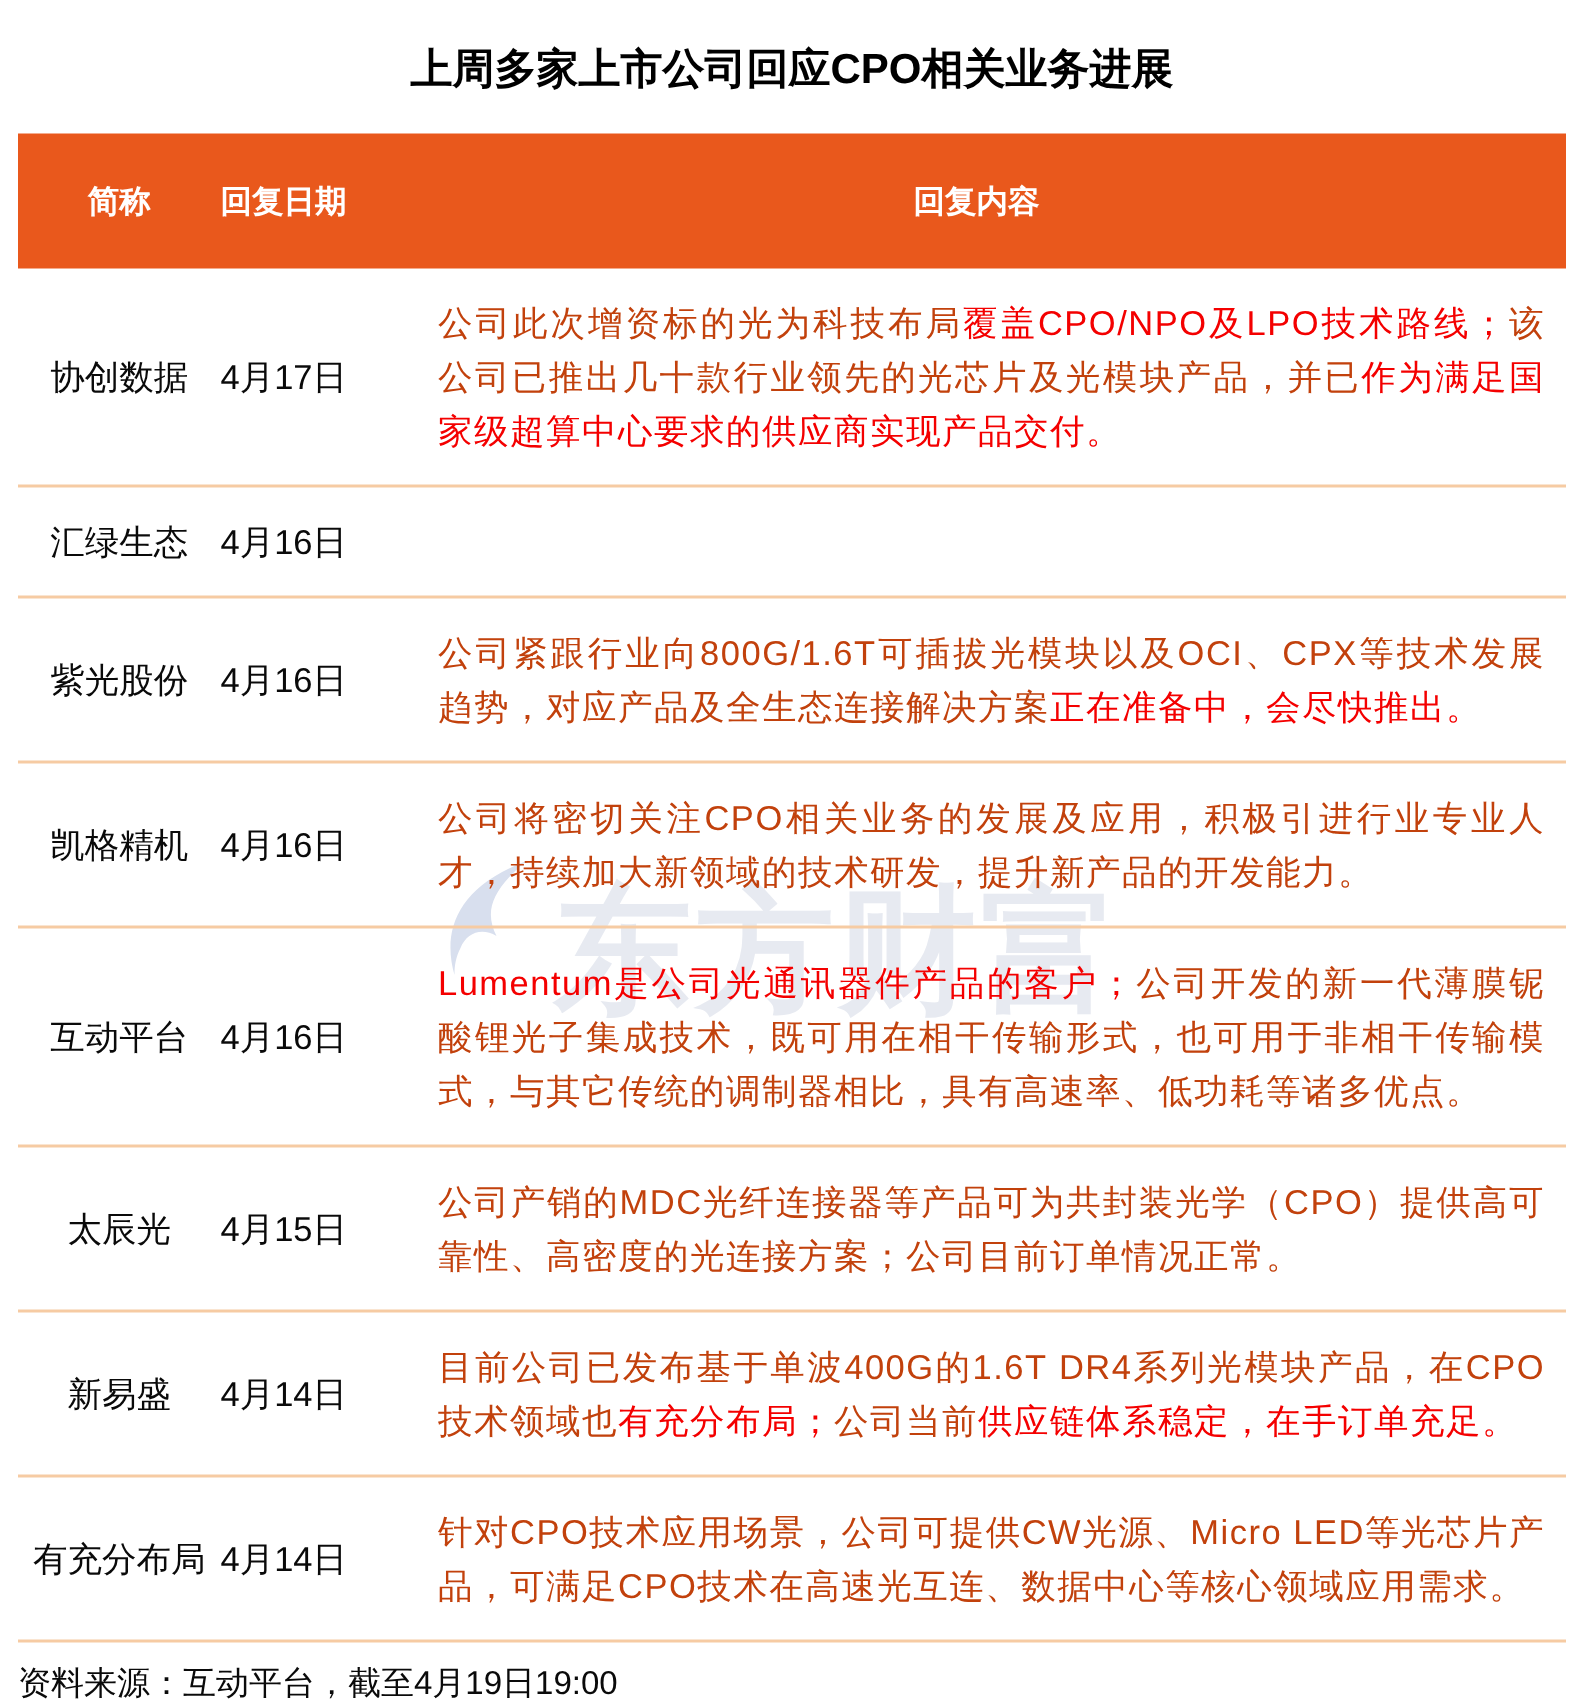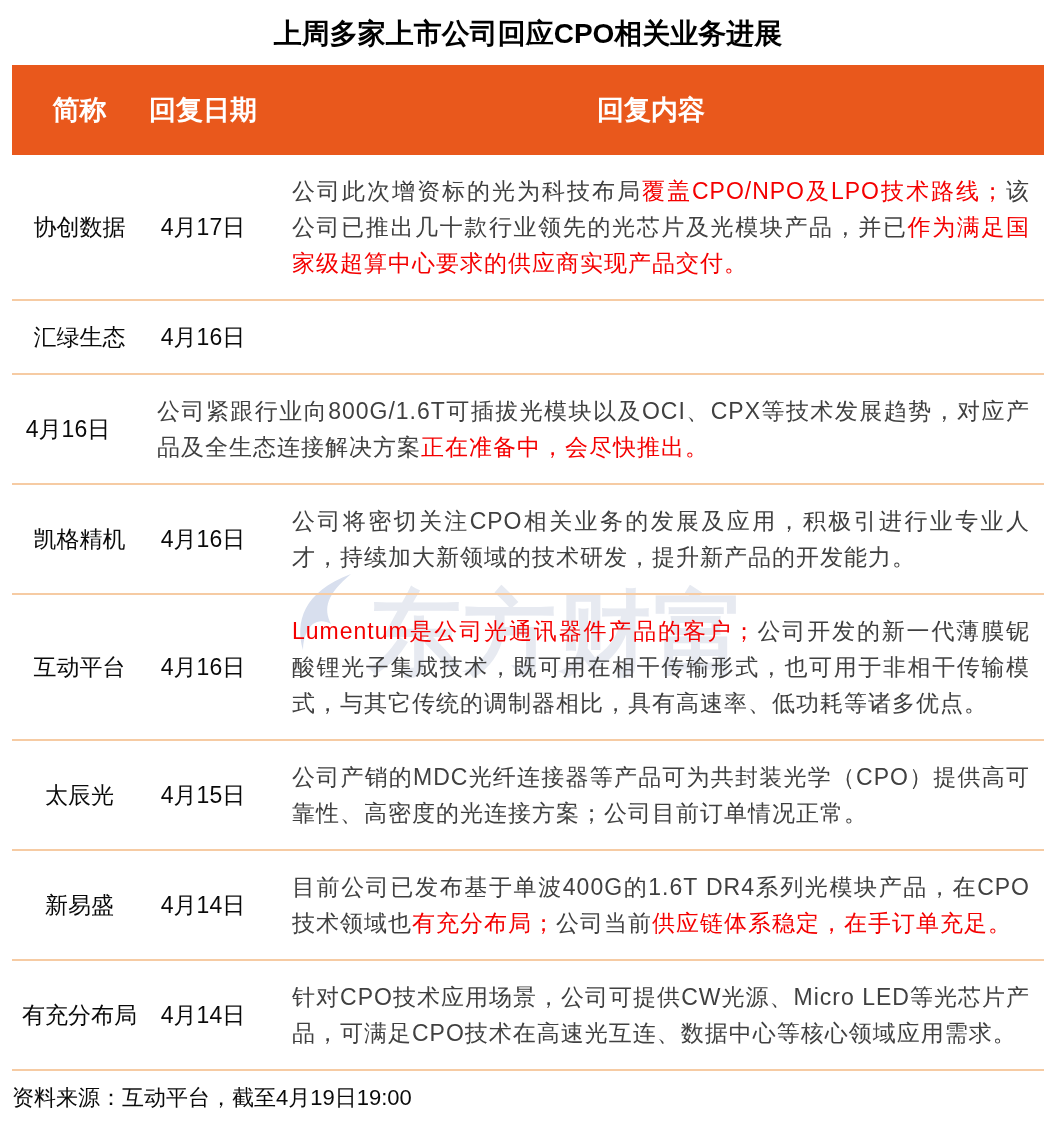--- a/index.html
+++ b/index.html
@@ -5,57 +5,57 @@
   html,body{margin:0;padding:0;}
   body{
     width:1056px;height:1134px;
     background:#ffffff;
     font-family:"Liberation Sans","DejaVu Sans",sans-serif;
     position:relative;
     overflow:hidden;
     color:#0a0a0a;
   }
   .title{
-    margin:0;
+    margin:12px;
     padding:15px 0 0 0;
     height:50px;
     font-size:28px;
     line-height:38px;
     font-weight:bold;
     text-align:center;
     color:#000;
     position:relative;z-index:1;
   }
   .table{
     margin:0 12px;
     position:relative;z-index:1;
   }
   .thead{
     display:flex;
     align-items:center;
     height:90px;
     background:var(--header-bg,#E9581C);
     color:#ffffff;
     font-weight:bold;
-    font-size:27px;
+    font-size:21px;
   }
   .col-name{width:135px;flex:0 0 135px;text-align:center;}
-  .col-date{width:112px;flex:0 0 112px;text-align:center;}
+  .col-date{width:112px;flex:0 0 112px;}
   .col-content{flex:1 1 auto;padding:0 14px 0 33px;}
   .thead .col-content{text-align:center;padding-right:34px;}
   .row{
     display:flex;
     align-items:center;
     border-bottom:2px solid var(--divider,#F6CBA3);
     padding:18px 0;
   }
   .cell{font-size:23px;line-height:36px;}
   .cell.col-name,.cell.col-date{align-self:center;}
   .cell.col-content{letter-spacing:1px;text-align:justify;}
-  .seg{color:#404040;}
+  .seg{color:#c2410c;}
   .seg.red{color:var(--highlight-red,#F40000);}
   .footer{
     margin:0 12px;
     padding-top:13px;
     font-size:22px;
     line-height:27px;
     color:#0a0a0a;
     position:relative;z-index:1;
   }
   .watermark{
@@ -97,20 +97,21 @@
       <div class="row">
         <div class="cell col-name">协创数据</div>
         <div class="cell col-date">4月17日</div>
         <div class="cell col-content"><span class="seg">公司此次增资标的光为科技布局</span><span class="seg red">覆盖CPO/NPO及LPO技术路线；</span><span class="seg">该公司已推出几十款行业领先的光芯片及光模块产品，并已</span><span class="seg red">作为满足国家级超算中心要求的供应商实现产品交付。</span></div>
       </div>
       <div class="row">
         <div class="cell col-name">汇绿生态</div>
         <div class="cell col-date">4月16日</div>
       </div>
       <div class="row">
+        <div class="cell col-name">紫光股份</div>
         <div class="cell col-date">4月16日</div>
         <div class="cell col-content"><span class="seg">公司紧跟行业向800G/1.6T可插拔光模块以及OCI、CPX等技术发展趋势，对应产品及全生态连接解决方案</span><span class="seg red">正在准备中，会尽快推出。</span></div>
       </div>
       <div class="row">
         <div class="cell col-name">凯格精机</div>
         <div class="cell col-date">4月16日</div>
         <div class="cell col-content"><span class="seg">公司将密切关注CPO相关业务的发展及应用，积极引进行业专业人才，持续加大新领域的技术研发，提升新产品的开发能力。</span></div>
       </div>
       <div class="row">
         <div class="cell col-name">互动平台</div>

